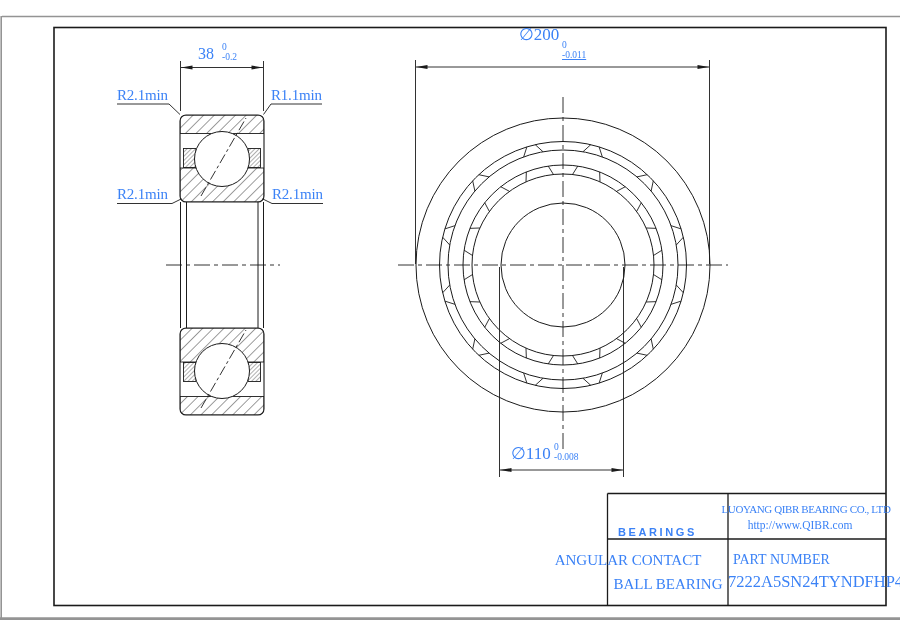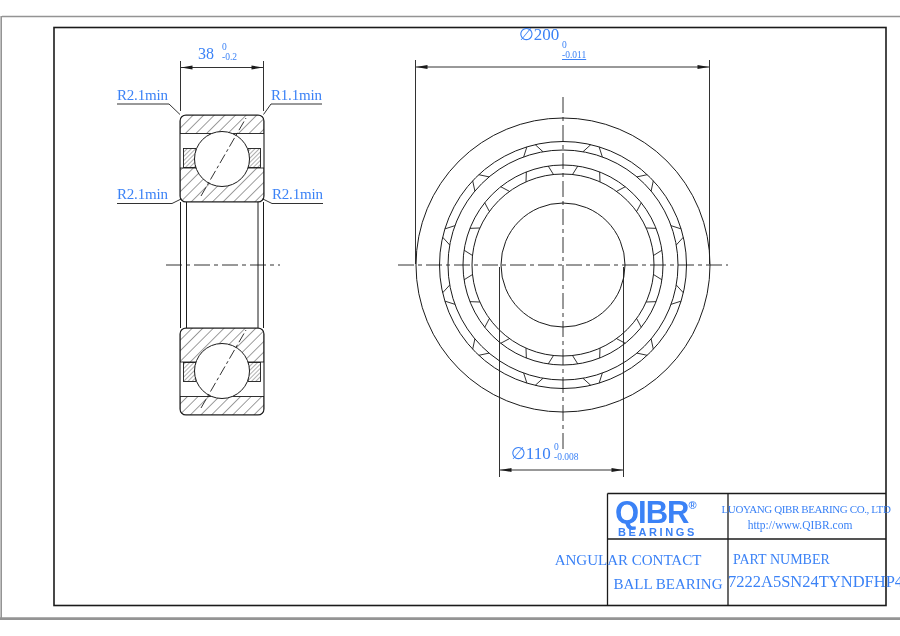--- a/index.html
+++ b/index.html
@@ -204,21 +204,20 @@
 <div class="txt tol" style="left:554px;top:443px;">
   <i style="font-style:normal;">0</i>
   <i style="font-style:normal;">-0.008</i>
 </div>
 
 <div class="txt rlabel" style="left:117px;top:88px;">R2.1min</div>
 <div class="txt rlabel" style="left:271px;top:88px;">R1.1min</div>
 <div class="txt rlabel" style="left:117px;top:187px;">R2.1min</div>
 <div class="txt rlabel" style="left:272px;top:187px;">R2.1min</div>
 
-<div class="txt logo" style="left:615px;top:497px;"><span>QIBR</span><span class="logo-reg">®</span></div>
 <div class="txt logo-sub" style="left:618px;top:527px;">BEARINGS</div>
 
 <div class="txt tb-company ctr" style="left:806px;top:504px;">LUOYANG QIBR BEARING CO., LTD</div>
 <div class="txt tb-web ctr" style="left:800px;top:520px;text-align:right;">http://www.QIBR.com</div>
 
 <div class="txt tb-prod ctr" style="left:628px;top:553px;">ANGULAR CONTACT</div>
 <div class="txt tb-prod ctr" style="left:668px;top:577px;text-align:center;">BALL BEARING</div>
 
 <div class="txt tb-pnlab" style="left:733px;top:553px;">PART NUMBER</div>
 <div class="txt tb-pn" style="left:728px;top:574px;width:156px;text-align:right;">7222A5SN24TYNDFHP4</div>

